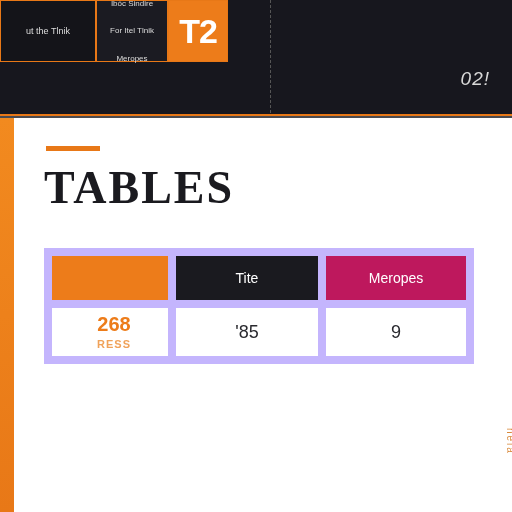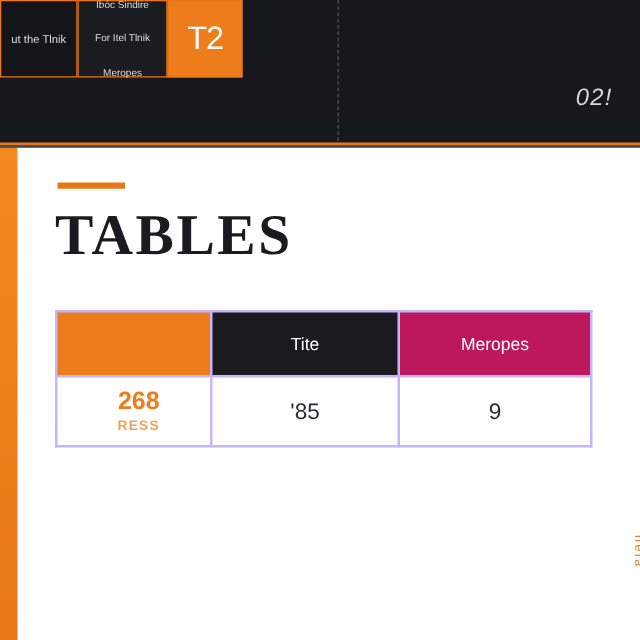--- a/index.html
+++ b/index.html
@@ -1,35 +1,35 @@
 <!DOCTYPE html>
 <html><head>
 <meta charset="utf-8">
 <style>
 *{box-sizing:border-box;margin:0;padding:0}
 html,body{width:512px;height:512px;overflow:hidden;font-family:Arial,Helvetica,sans-serif}
 .page{width:512px;height:512px;display:flex;flex-direction:column;background:#fff}
 .topbar{height:118px;background:#17171e;position:relative;color:#fff}
 .tab-row{display:flex;height:62px}
 .tab{border:1px solid #e87817;display:flex;align-items:center;justify-content:center;font-size:9px;line-height:1.2;color:#ddd;text-align:center}
-.tab1{width:62px;background:#141419}
+.tab1{width:96px;background:#141419}
 .tab2{width:72px;background:#1b1b22}
 .tab2 .lines{display:flex;flex-direction:column;gap:18px;font-size:8px}
-.tab3{width:60px;background:#ed7c1a;color:#fff;font-weight:400;font-size:26px;letter-spacing:-1px}
+.tab3{width:60px;background:#ed7c1a;color:#fff;font-weight:700;font-size:34px;letter-spacing:-1px}
 .code{position:absolute;right:22px;top:68px;font-size:19px;font-style:italic;color:#d8d8d8;letter-spacing:1px}
 .divider{position:absolute;left:0;right:0;bottom:0;height:4px;background:linear-gradient(#e87817,#e87817);border-bottom:2px solid #4a4a50}
 .dashcol{position:absolute;left:270px;top:0;bottom:0;border-left:1px dashed #555}
 .sidestrip{width:14px;background:linear-gradient(#f28a1f,#e87817);flex:none}
 .body{flex:1;display:flex}
 .content{flex:1;padding:28px 24px 0 30px;position:relative}
 .accent{width:54px;height:5px;background:#e87817;margin-bottom:10px;margin-left:2px}
 .title{font-size:46px;font-weight:900;letter-spacing:2px;color:#1a1a1f;font-family:Liberation Serif, serif}
 .tablewrap{margin-top:34px}
 table{border-collapse:collapse;width:430px}
-th,td{border:2px solid #c4b5fd}
+th,td{border:8px solid #c4b5fd}
 th{height:52px;font-size:14px;color:#fff;font-weight:500}
 th.lead{background:#ed7c1a;width:124px}
 th.mid{background:#1a1a1f;width:150px}
 th.last{background:#be185d}
 td{height:56px;text-align:center;vertical-align:middle}
 td.first{text-align:center;padding-left:8px}
 .rv{font-size:20px;font-weight:800;color:#ed7c1a;line-height:1}
 .rl{font-size:11px;font-weight:700;color:#f0a25a;letter-spacing:1px;margin-top:4px}
 .rv2{color:#1a1a1f}
 td.cell{font-size:18px;color:#2a2a2f;font-weight:500}

